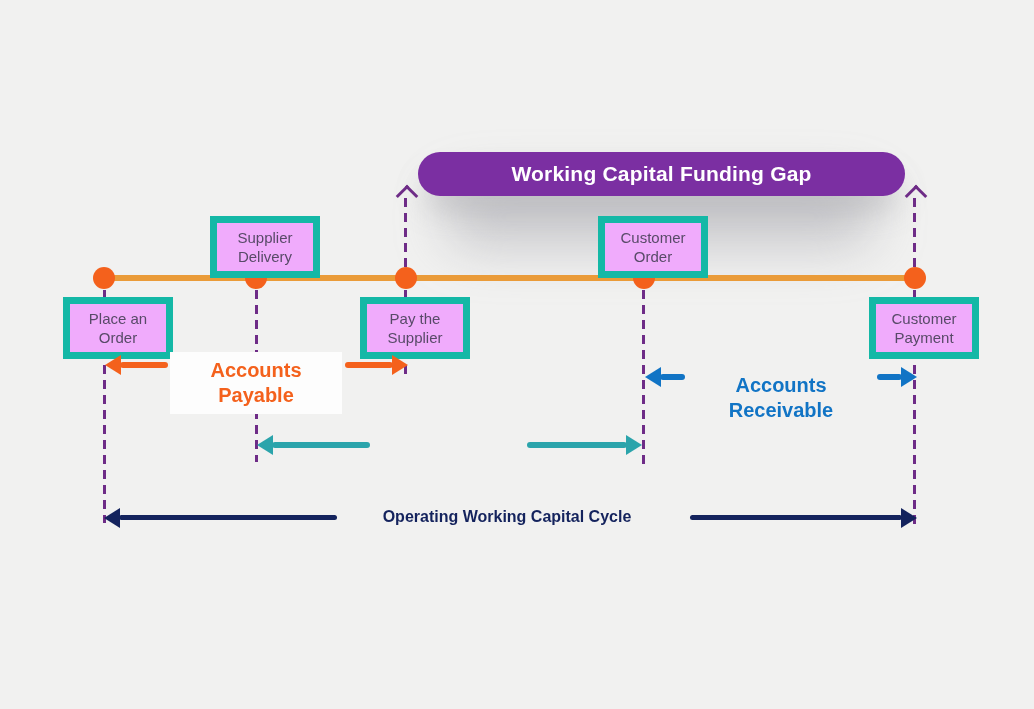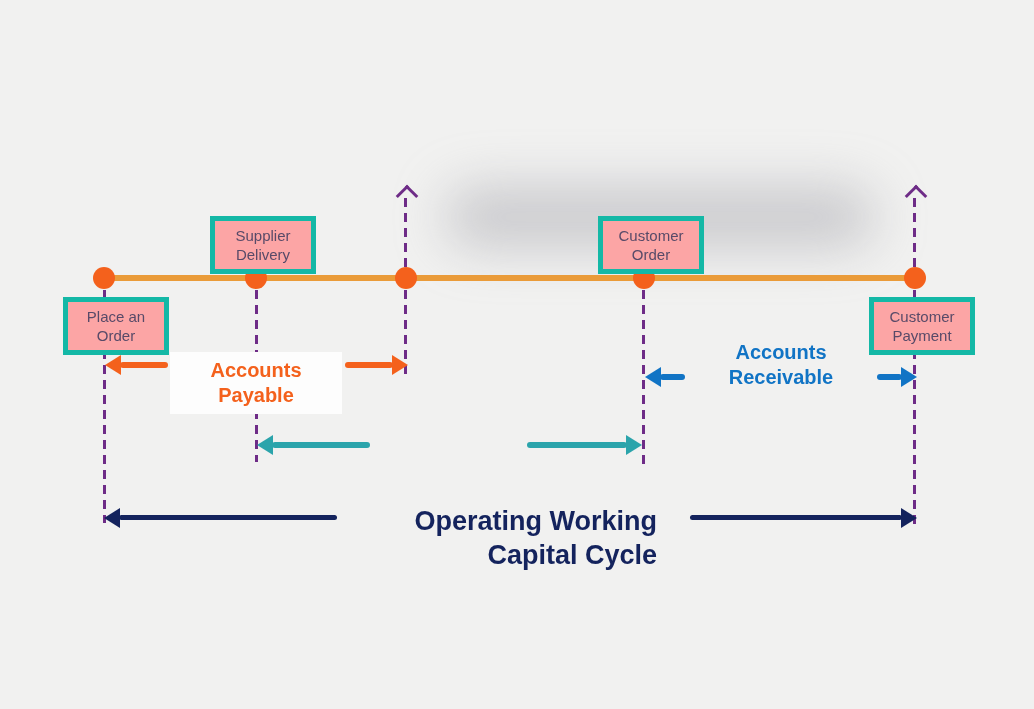--- a/index.html
+++ b/index.html
@@ -37,21 +37,21 @@
       var(--connector_purple,#6e2c87) 0 9px, transparent 9px 15px);
   }
   .chevron-up{
     position:absolute;top:188px;width:13px;height:13px;
     border-top:3px solid var(--connector_purple,#6e2c87);
     border-left:3px solid var(--connector_purple,#6e2c87);
     transform:rotate(45deg);
   }
   .event-label{
     position:absolute;width:92px;padding:5px 2px;
-    background:#fca5a5;border:5px solid #14b8a6;
+    background:#f0abfc;border:7px solid #14b8a6;
     display:flex;align-items:flex-start;justify-content:center;text-align:center;
     color:var(--event_text,#584a68);font-size:15px;line-height:19px;
   }
   .harrow{position:absolute;height:6px;border-radius:3px;background:var(--c);}
   .harrow.thin{height:5px;}
   .harrow.head-left::before{
     content:"";position:absolute;left:-15px;top:50%;transform:translateY(-50%);
     border-top:10px solid transparent;border-bottom:10px solid transparent;
     border-right:16px solid var(--c);
   }
@@ -64,31 +64,34 @@
     position:absolute;display:flex;align-items:center;justify-content:center;
     text-align:center;font-weight:bold;font-size:20px;line-height:25px;
   }
   .ap-box{
     left:170px;top:352px;width:172px;height:62px;
     background:#fdfdfd;
     color:var(--payable_orange,#f4611c);
     text-align:center;
   }
   .ap-box .inner{width:120px;}
-  .ar-label{left:706px;top:340px;width:150px;color:var(--receivable_blue,#1174c5);}
+  .ar-label{left:706px;top:373px;width:150px;color:var(--receivable_blue,#1174c5);}
   .inv-label{left:384px;top:432px;width:140px;color:var(--inventory_teal,#2ba4ab);}
-  .cycle-label{left:357px;top:504px;width:300px;color:var(--cycle_navy,#14235d);line-height:34px;font-size:27px;text-align:right;}
+  .cycle-label{left:357px;top:504px;width:300px;color:var(--cycle_navy,#14235d);line-height:26px;font-size:16px;}
 </style>
 </head>
 <body>
 
 <div class="canvas">
 
   <div class="banner-shadow"></div>
 
+  <div class="banner">
+    <span>Working Capital Funding Gap</span>
+  </div>
 
   <div class="vdash" style="left:404px;top:198px;height:70px"></div>
   <div class="vdash" style="left:913px;top:198px;height:70px"></div>
   <span class="chevron-up" style="left:399px"></span>
   <span class="chevron-up" style="left:908px"></span>
 
   <div class="vdash" style="left:103px;top:290px;height:233px"></div>
   <div class="vdash" style="left:255px;top:290px;height:172px"></div>
   <div class="vdash" style="left:404px;top:290px;height:84px"></div>
   <div class="vdash" style="left:642px;top:290px;height:178px"></div>
@@ -100,20 +103,23 @@
   <span class="dot" style="left:245px"></span>
   <span class="dot" style="left:395px"></span>
   <span class="dot" style="left:633px"></span>
   <span class="dot" style="left:904px"></span>
 
   <div class="event-label" style="left:63px;top:297px">
     <span>Place an Order</span>
   </div>
   <div class="event-label" style="left:210px;top:216px">
     <span>Supplier Delivery</span>
+  </div>
+  <div class="event-label" style="left:360px;top:297px">
+    <span>Pay the Supplier</span>
   </div>
   <div class="event-label" style="left:869px;top:297px">
     <span>Customer Payment</span>
   </div>
   <div class="event-label" style="left:598px;top:216px">
     <span>Customer Order</span>
   </div>
 
   <div class="harrow head-left" style="--c:var(--payable_orange,#f4611c);left:120px;top:362px;width:48px"></div>
   <div class="harrow head-right" style="--c:var(--payable_orange,#f4611c);left:345px;top:362px;width:48px"></div>

